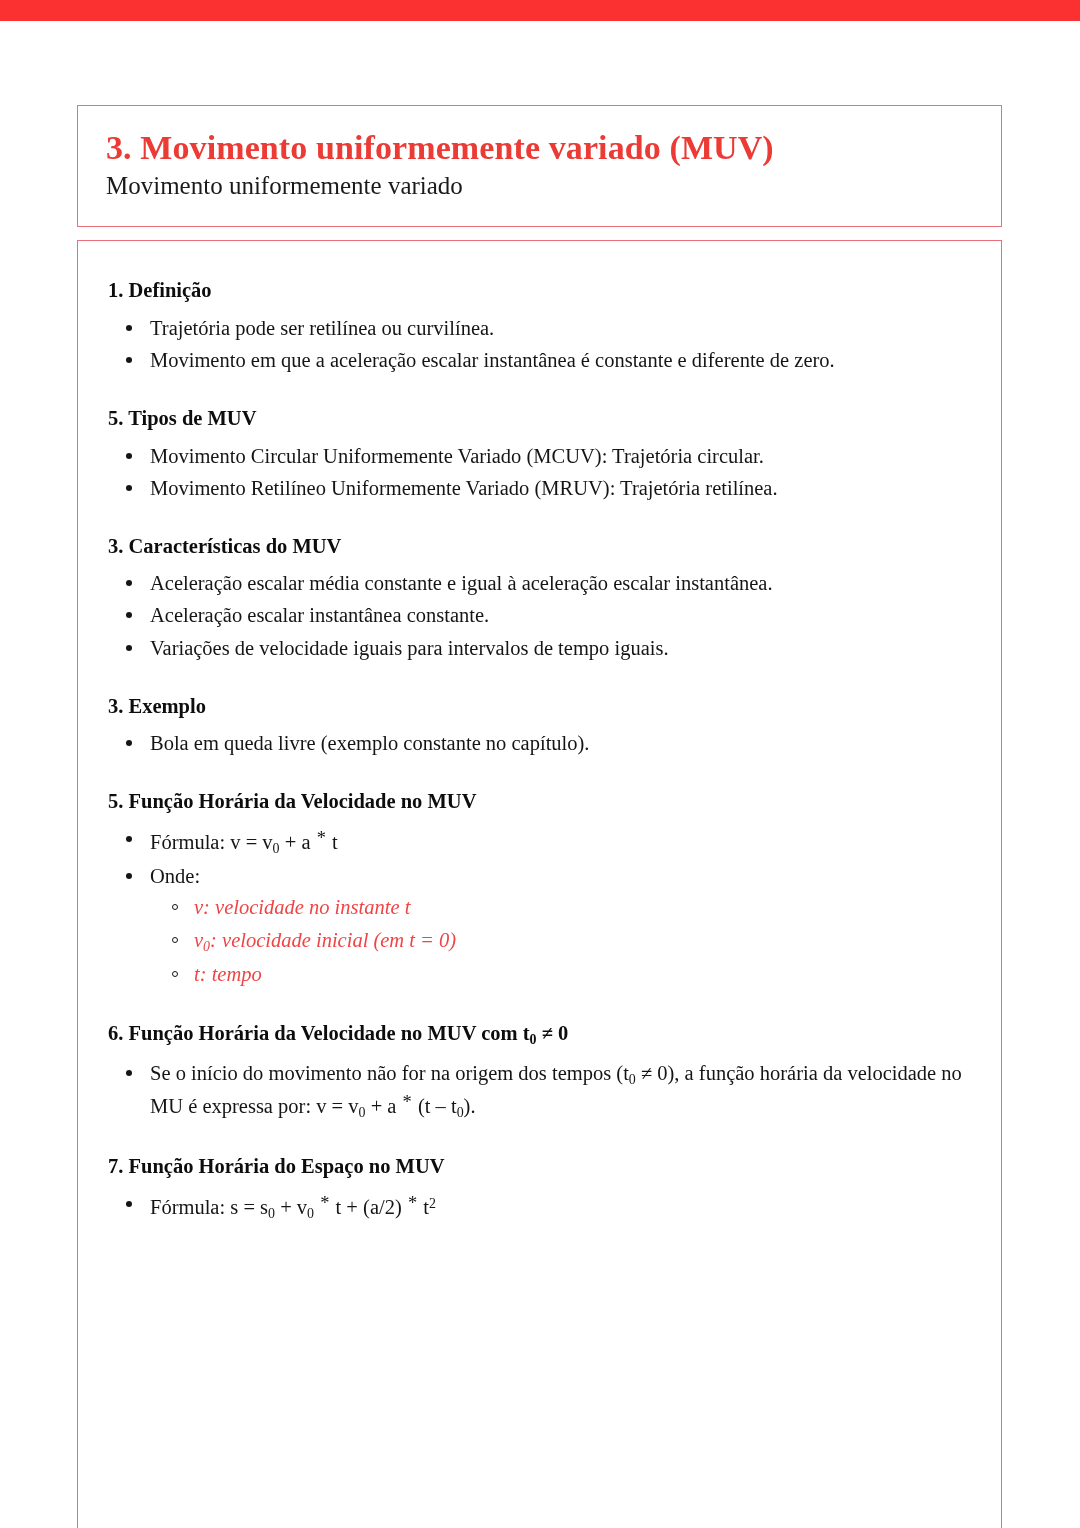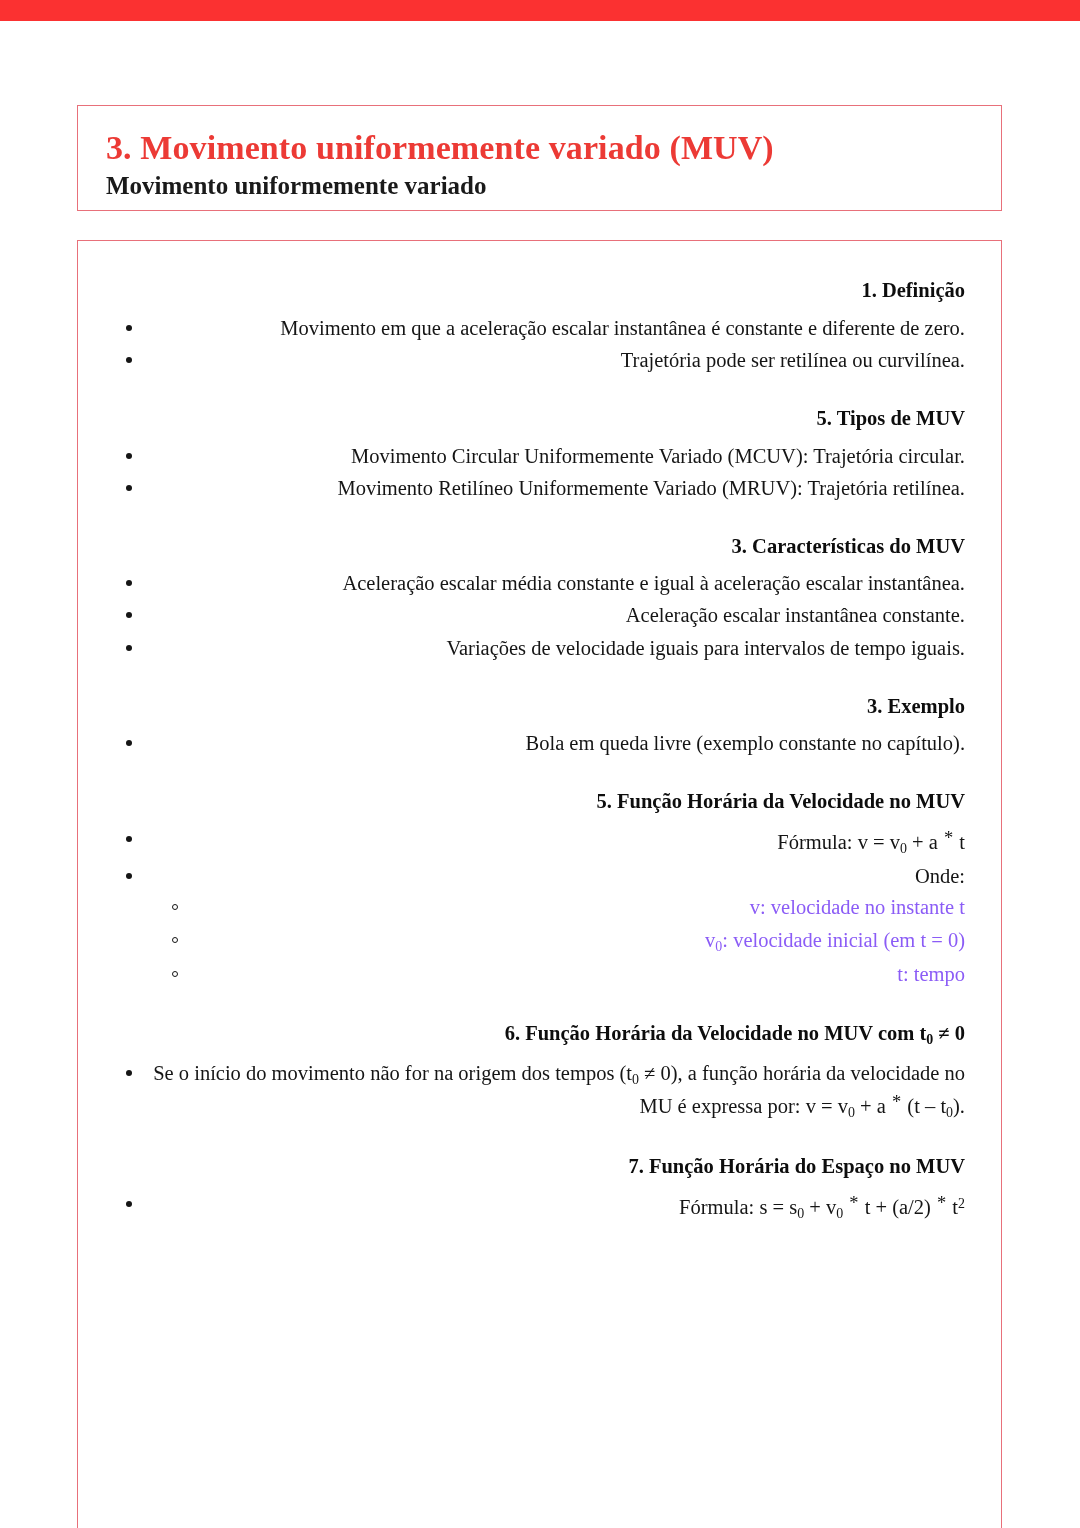--- a/index.html
+++ b/index.html
@@ -34,39 +34,39 @@
     left: 0;
     width: 1080px;
   }
 
   
   .header-card {
     position: absolute;
     top: 84px;
     left: 77px;
     width: 925px;
-    height: 106px;
+    height: 122px;
     box-sizing: border-box;
     border: 1.5px solid #e8707a;
     background: #ffffff;
     padding: 22px 28px 0 28px;
   }
   .doc-title {
     margin: 0;
     font-size: 34px;
     font-weight: bold;
     line-height: 1.18;
     color: #ec3a35;
     letter-spacing: 0.1px;
     white-space: nowrap;
   }
   .doc-subtitle {
     margin: 3px 0 0 0;
     font-size: 25px;
-    font-weight: bold;
+    font-weight: normal;
     line-height: 1.2;
     color: #1a1a1a;
     white-space: nowrap;
   }
 
   
   .content-card {
     position: absolute;
     top: 219px;
     left: 77px;
@@ -82,21 +82,20 @@
   
   .sec-heading {
     font-size: 20.5px;
     font-weight: bold;
     color: #0d0d0d;
     margin: 0 0 10px 0;
     line-height: 1.3;
   }
   .sec-block {
     margin: 0 0 30px 0;
-    text-align: right;
   }
   .sec-block:last-child {
     margin-bottom: 12px;
   }
 
   
   ul.bullets {
     list-style: none;
     margin: 0;
     padding: 0;
@@ -124,21 +123,22 @@
     list-style: none;
     margin: 2px 0 0 0;
     padding: 0;
   }
   ul.subbullets > li {
     position: relative;
     padding-left: 44px;
     margin: 0 0 3px 0;
     font-size: 20.5px;
     line-height: 1.45;
-    color: #8b5cf6;
+    color: #ef4444;
+    font-style: italic;
   }
   ul.subbullets > li::before {
     content: "";
     position: absolute;
     left: 22px;
     top: 11px;
     width: 6px;
     height: 6px;
     border-radius: 50%;
     border: 1.3px solid #151515;
@@ -161,22 +161,22 @@
   <div class="header-card">
     <h1 class="doc-title">3. Movimento uniformemente variado (MUV)</h1>
     <p class="doc-subtitle">Movimento uniformemente variado</p>
   </div>
 
   <div class="content-card">
 
     <section class="sec-block">
       <div class="sec-heading">1. Definição</div>
       <ul class="bullets">
+        <li>Trajetória pode ser retilínea ou curvilínea.</li>
         <li>Movimento em que a aceleração escalar instantânea é constante e diferente de zero.</li>
-        <li>Trajetória pode ser retilínea ou curvilínea.</li>
       </ul>
     </section>
 
     <section class="sec-block">
       <div class="sec-heading">5. Tipos de MUV</div>
       <ul class="bullets">
         <li>Movimento Circular Uniformemente Variado (MCUV): Trajetória circular.</li>
         <li>Movimento Retilíneo Uniformemente Variado (MRUV): Trajetória retilínea.</li>
       </ul>
     </section>

